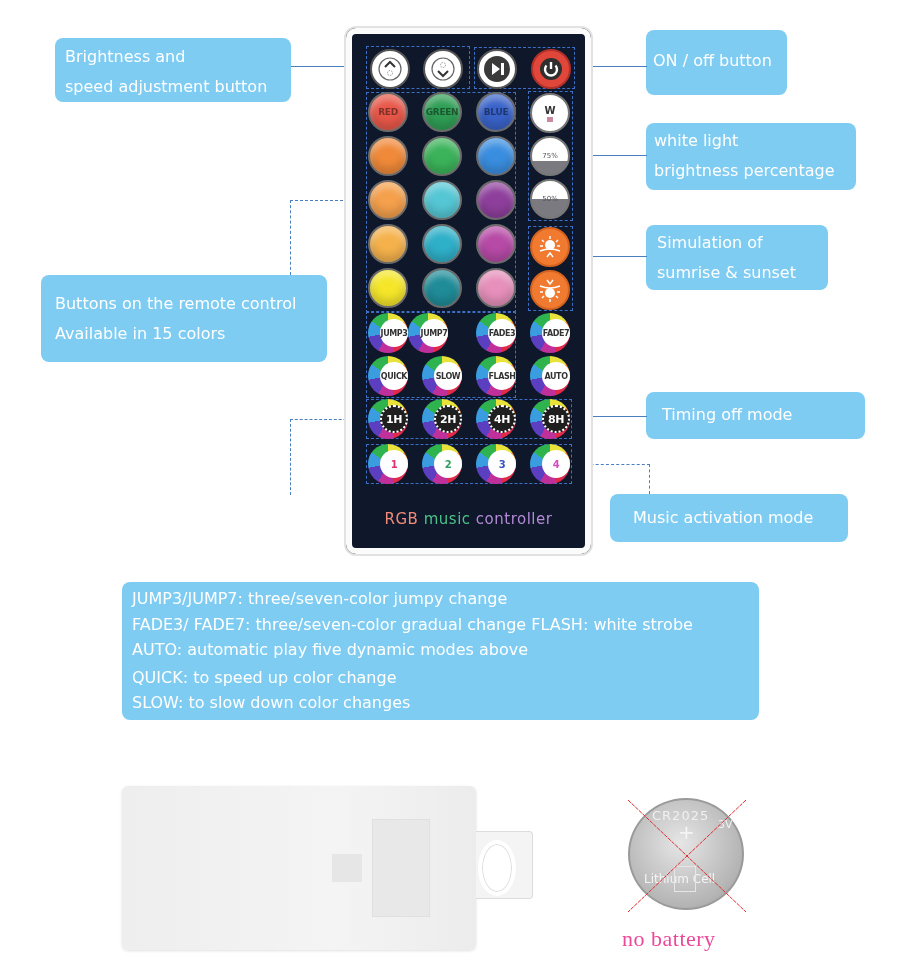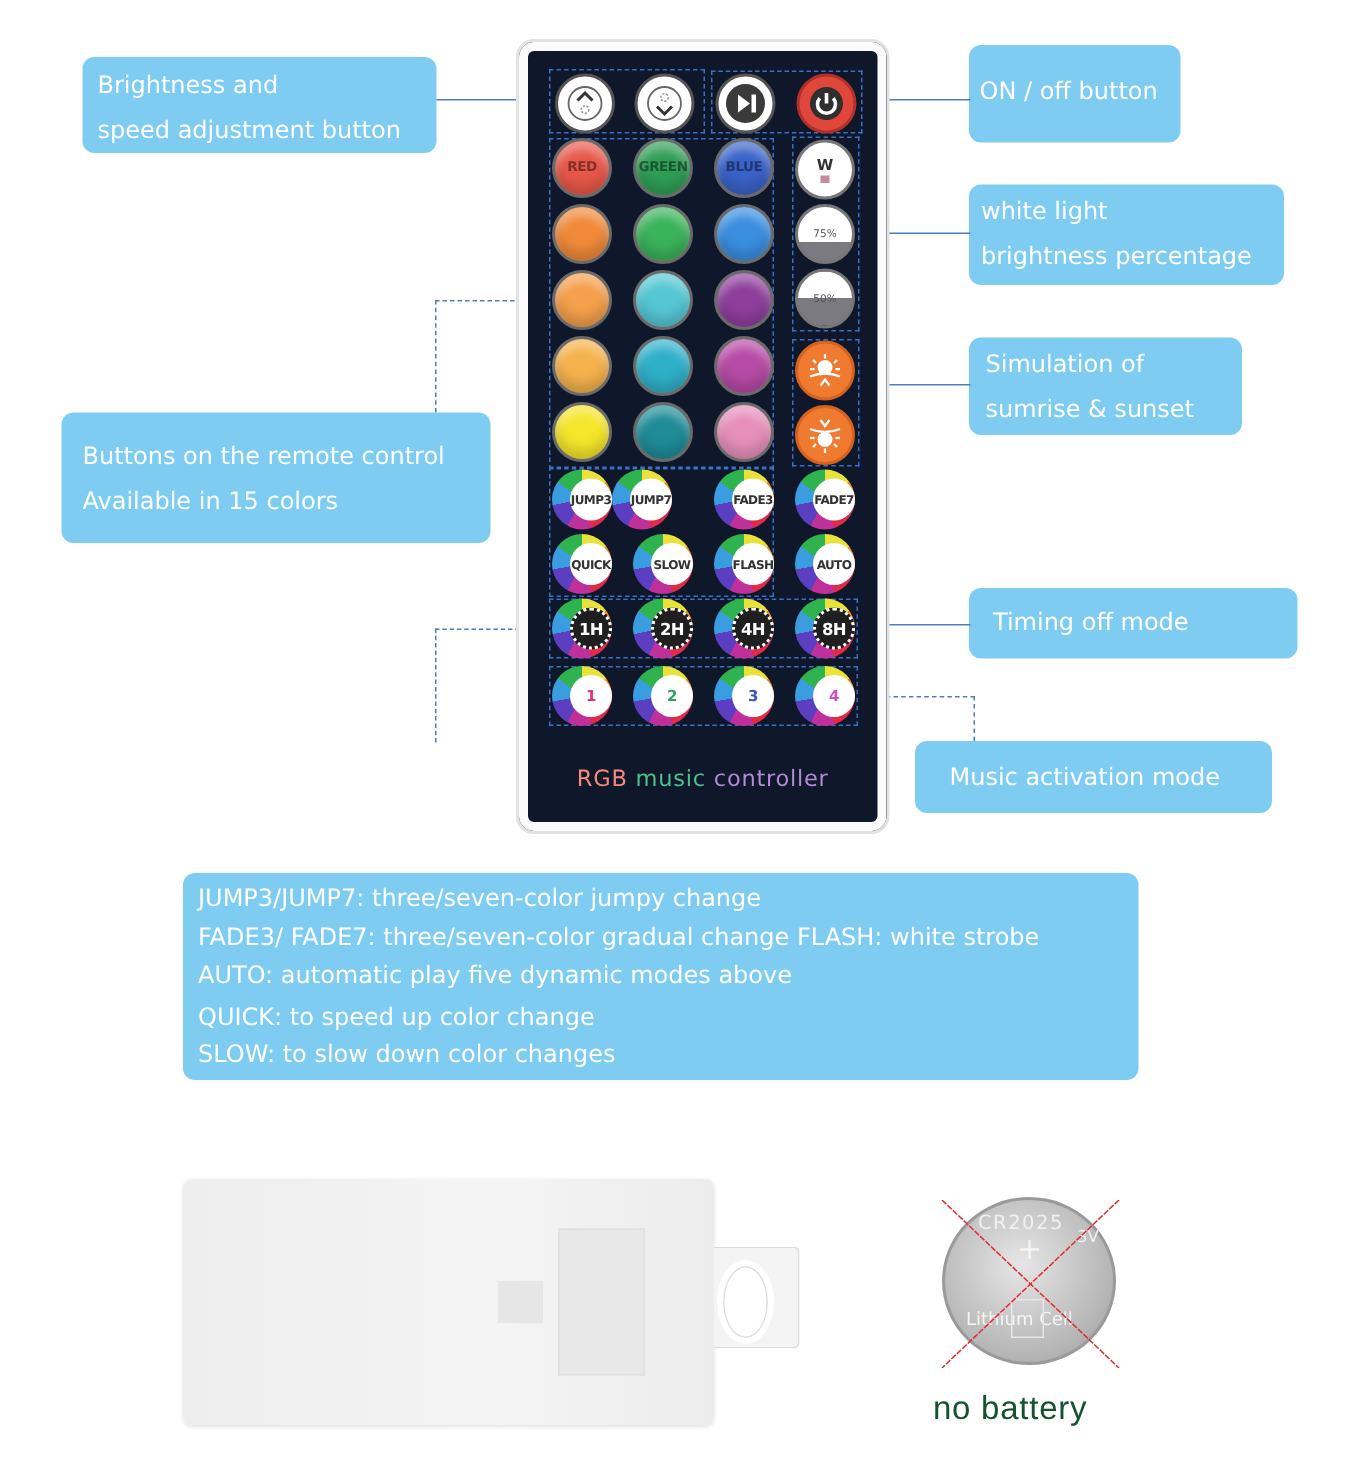--- a/index.html
+++ b/index.html
@@ -247,13 +247,13 @@
   <div class="abs" style="left:22px;top:8px;font-size:13px;color:#f0f0f0;letter-spacing:1px;">CR2025</div>
   <div class="abs" style="left:88px;top:18px;font-size:11px;color:#f0f0f0;">3V</div>
   <div class="abs" style="left:48px;top:20px;font-size:20px;color:#f4f4f4;">+</div>
   <div class="abs" style="left:14px;top:44px;font-size:12px;color:#f4f4f4;margin-top:28px;">Lithium Cell</div>
   <div class="abs" style="left:44px;top:66px;width:20px;height:24px;border:1px solid #e6e6e6;"></div>
 </div>
 <svg class="abs" style="left:622px;top:800px;" width="130" height="112" viewBox="0 0 130 112">
   <line x1="6" y1="0" x2="124" y2="112" stroke="#e02b2b" stroke-width="1" stroke-dasharray="4 1"></line>
   <line x1="124" y1="0" x2="6" y2="112" stroke="#e02b2b" stroke-width="1" stroke-dasharray="4 1"></line>
 </svg>
-<div class="abs" style="left:622px;top:926px;font-size:22px;color:#14532d;font-family:Liberation Sans, sans-serif;letter-spacing:0.5px;">no battery</div>
+<div class="abs" style="left:622px;top:926px;font-size:22px;color:#ec4899;font-family:Liberation Serif, serif;letter-spacing:0.5px;">no battery</div>
 
 </body></html>

